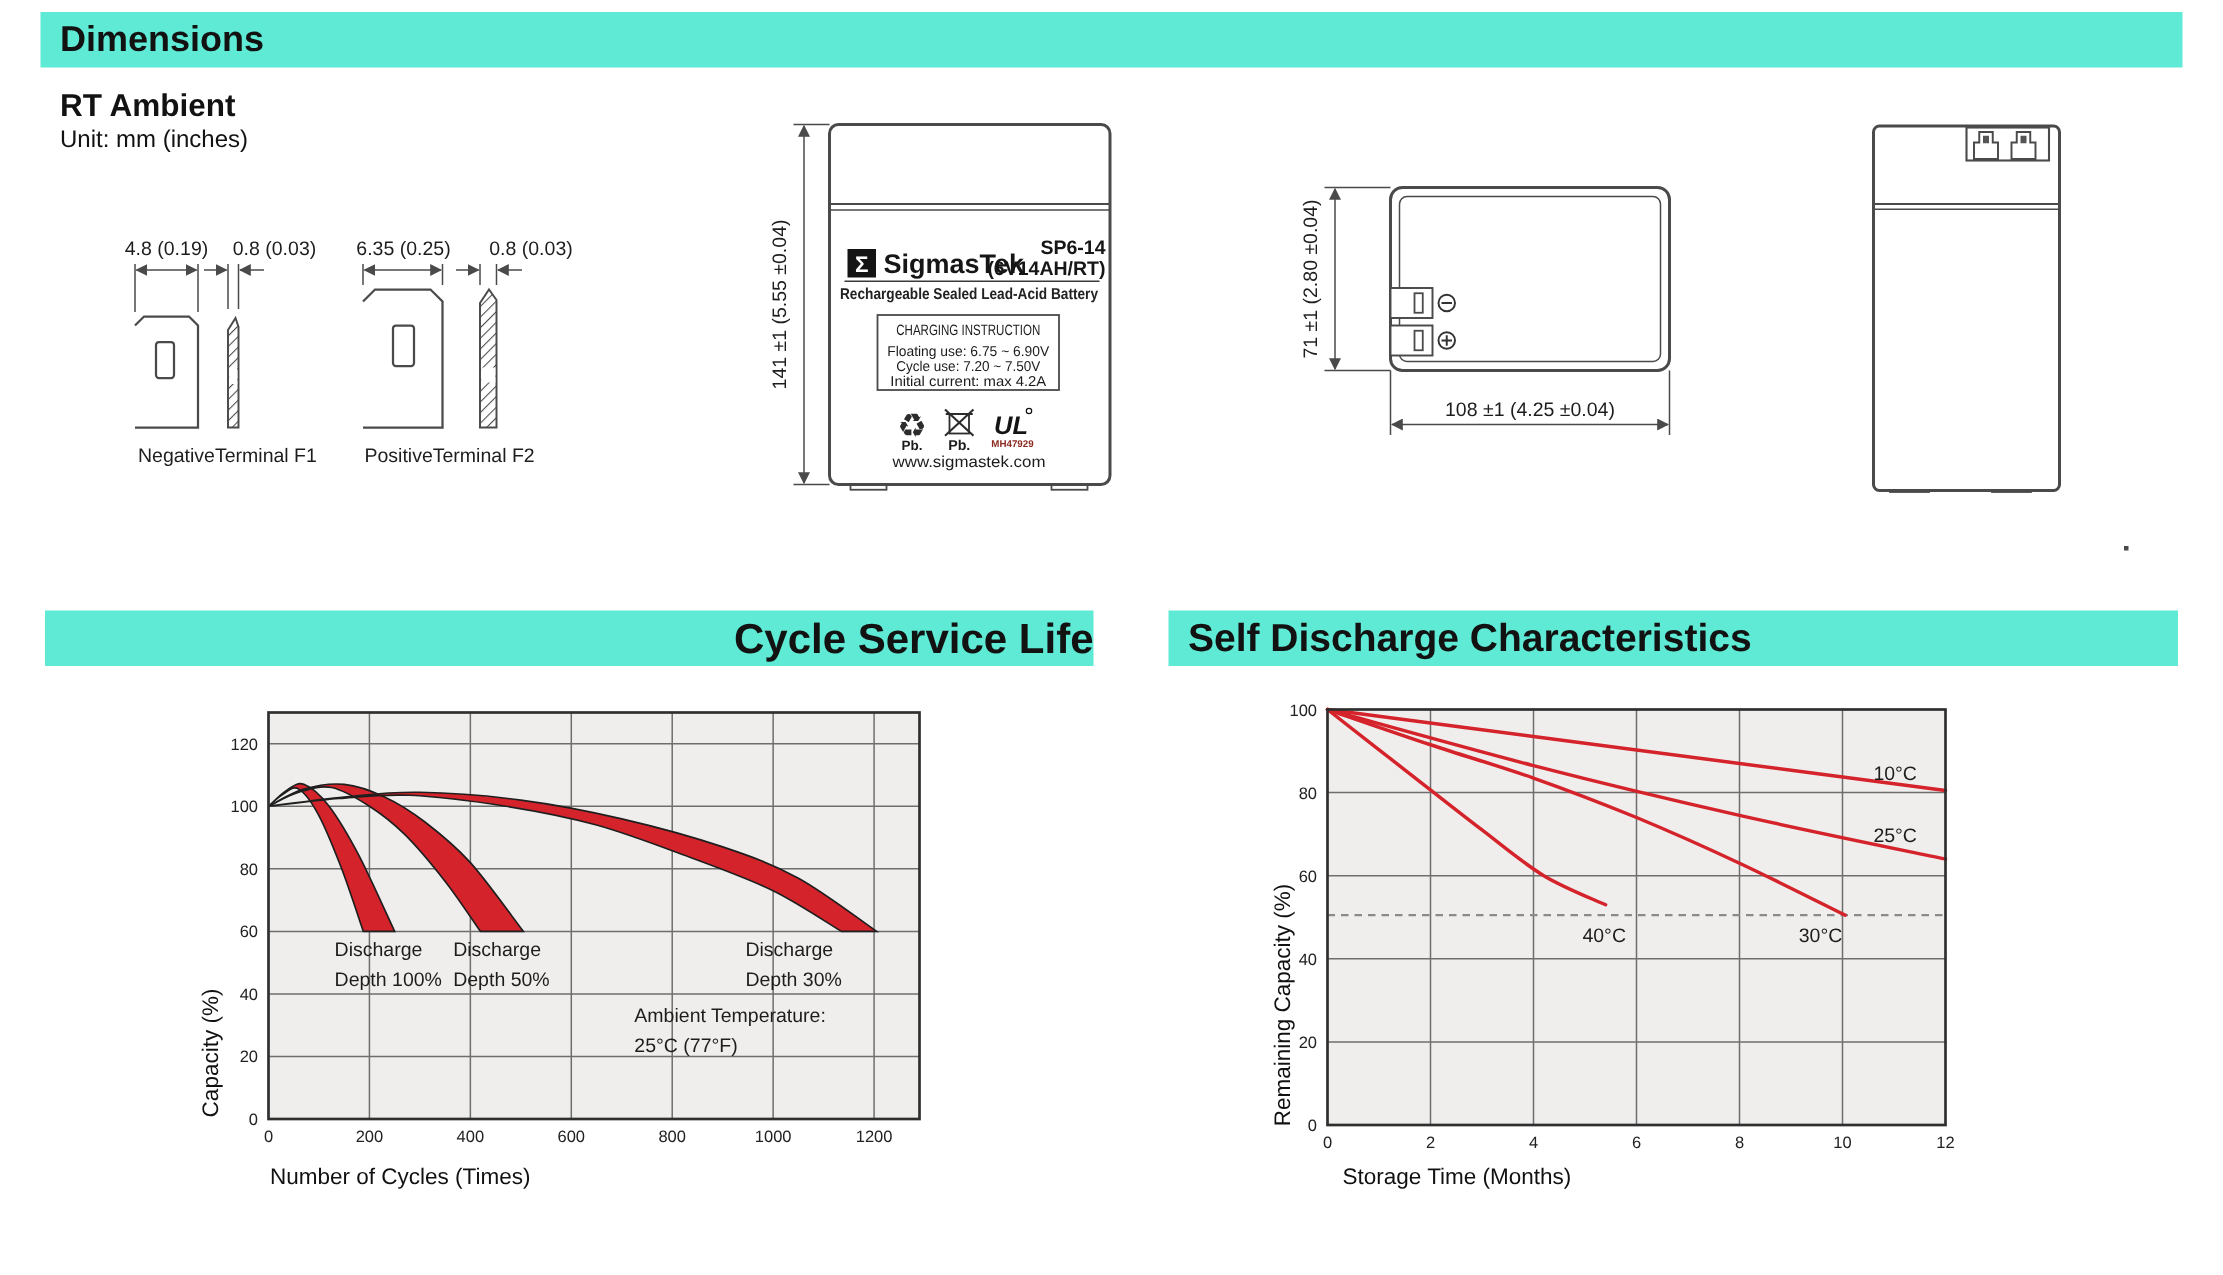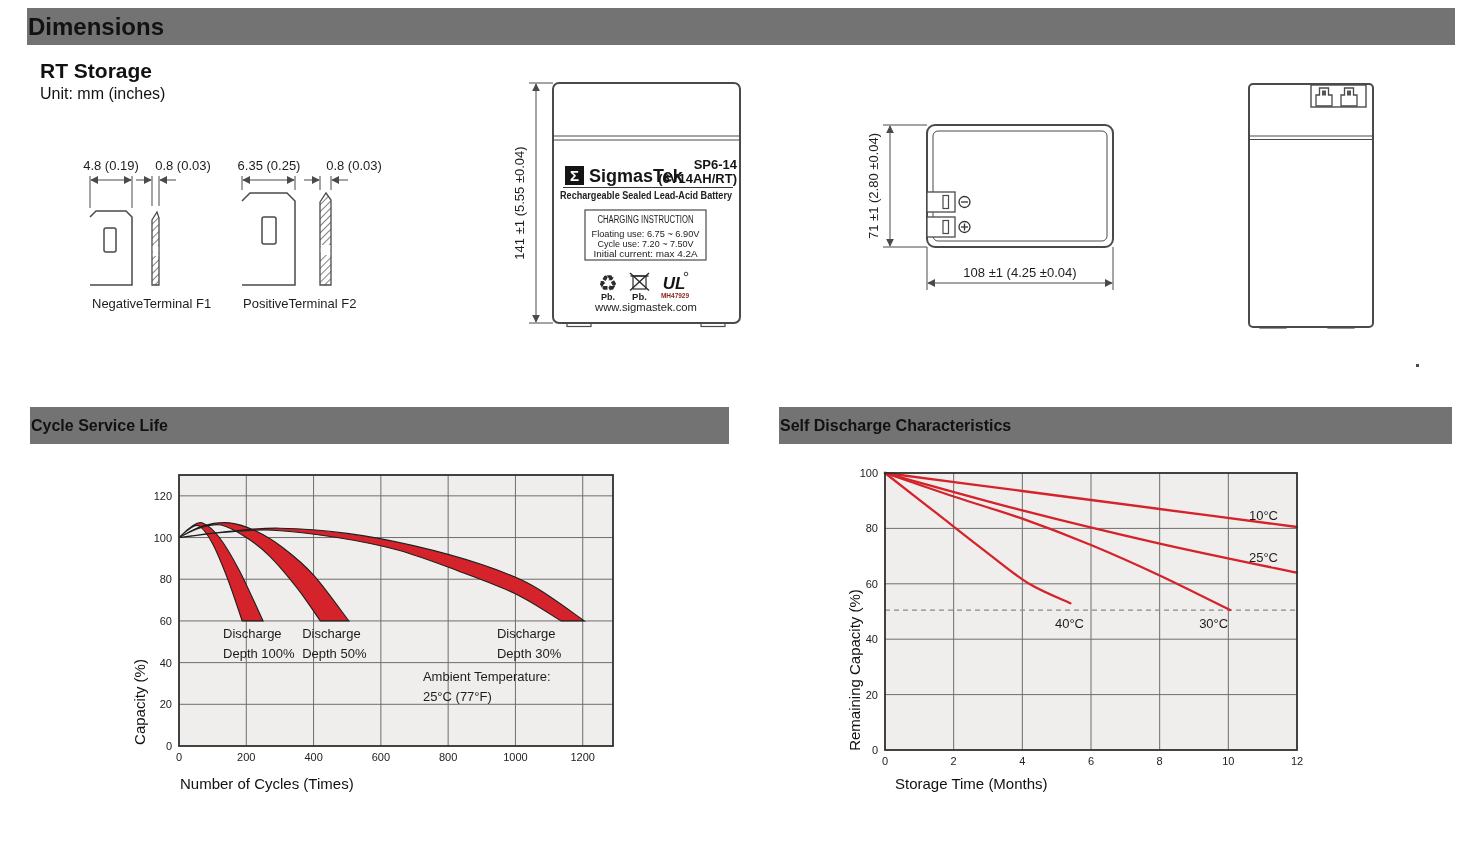--- a/index.html
+++ b/index.html
@@ -1,22 +1,22 @@
 <!DOCTYPE html>
 <html><head>
 <meta charset="utf-8">
 <style>
   html,body{margin:0;padding:0;background:#fff;}
   .page{position:relative;width:1482px;height:850px;background:#fff;
         font-family:"Liberation Sans","DejaVu Sans",sans-serif;overflow:hidden;}
-  .band{position:absolute;background:#737373;display:flex;align-items:center;
-        padding-left:1px;box-sizing:border-box;font-weight:bold;color:#121212;}
+  .band{position:absolute;background:#5eead4;display:flex;align-items:center;
+        padding-left:13px;box-sizing:border-box;font-weight:bold;color:#121212;}
   #dimensions-band{left:27px;top:8px;width:1428px;height:37px;font-size:24px;}
-  #cycle-band{left:30px;top:407px;width:699px;height:37px;font-size:16px;}
-  #selfdischarge-band{left:779px;top:407px;width:673px;height:37px;font-size:16px;}
+  #cycle-band{left:30px;top:407px;width:699px;height:37px;font-size:28px;justify-content:flex-end;}
+  #selfdischarge-band{left:779px;top:407px;width:673px;height:37px;font-size:26px;}
   .subhead{position:absolute;color:#121212;}
   #rt-heading{left:40px;top:59px;font-size:21px;font-weight:bold;}
   #rt-unit{left:40px;top:85px;font-size:16px;}
   svg{position:absolute;font-family:inherit;}
   #terminal-drawings{left:70px;top:150px;}
   #battery-front{left:505px;top:70px;}
   #battery-top{left:855px;top:100px;}
   #battery-side{left:1240px;top:70px;}
   #cycle-chart{left:105px;top:455px;}
   #discharge-chart{left:828px;top:455px;}
@@ -25,21 +25,21 @@
 </style>
 </head>
 <body>
 
 <div class="page">
 
   <div class="band" id="dimensions-band">
     <span>Dimensions</span>
   </div>
 
-  <div class="subhead" id="rt-heading">RT Storage</div>
+  <div class="subhead" id="rt-heading">RT Ambient</div>
   <div class="subhead" id="rt-unit">Unit: mm (inches)</div>
 
   <svg id="terminal-drawings" width="320" height="170" viewBox="0 0 320 170">
     <defs>
       <marker id="arr" viewBox="0 0 10 10" refX="9" refY="5" markerWidth="8" markerHeight="8" orient="auto-start-reverse">
         <path d="M0,0 L10,5 L0,10 Z" fill="#4a4a4a"></path>
       </marker>
       <pattern id="hatch" width="5" height="5" patternUnits="userSpaceOnUse" patternTransform="rotate(45)">
         <rect width="5" height="5" fill="#ffffff"></rect>
         <line x1="0" y1="0" x2="0" y2="5" stroke="#4a4a4a" stroke-width="1.4"></line>

